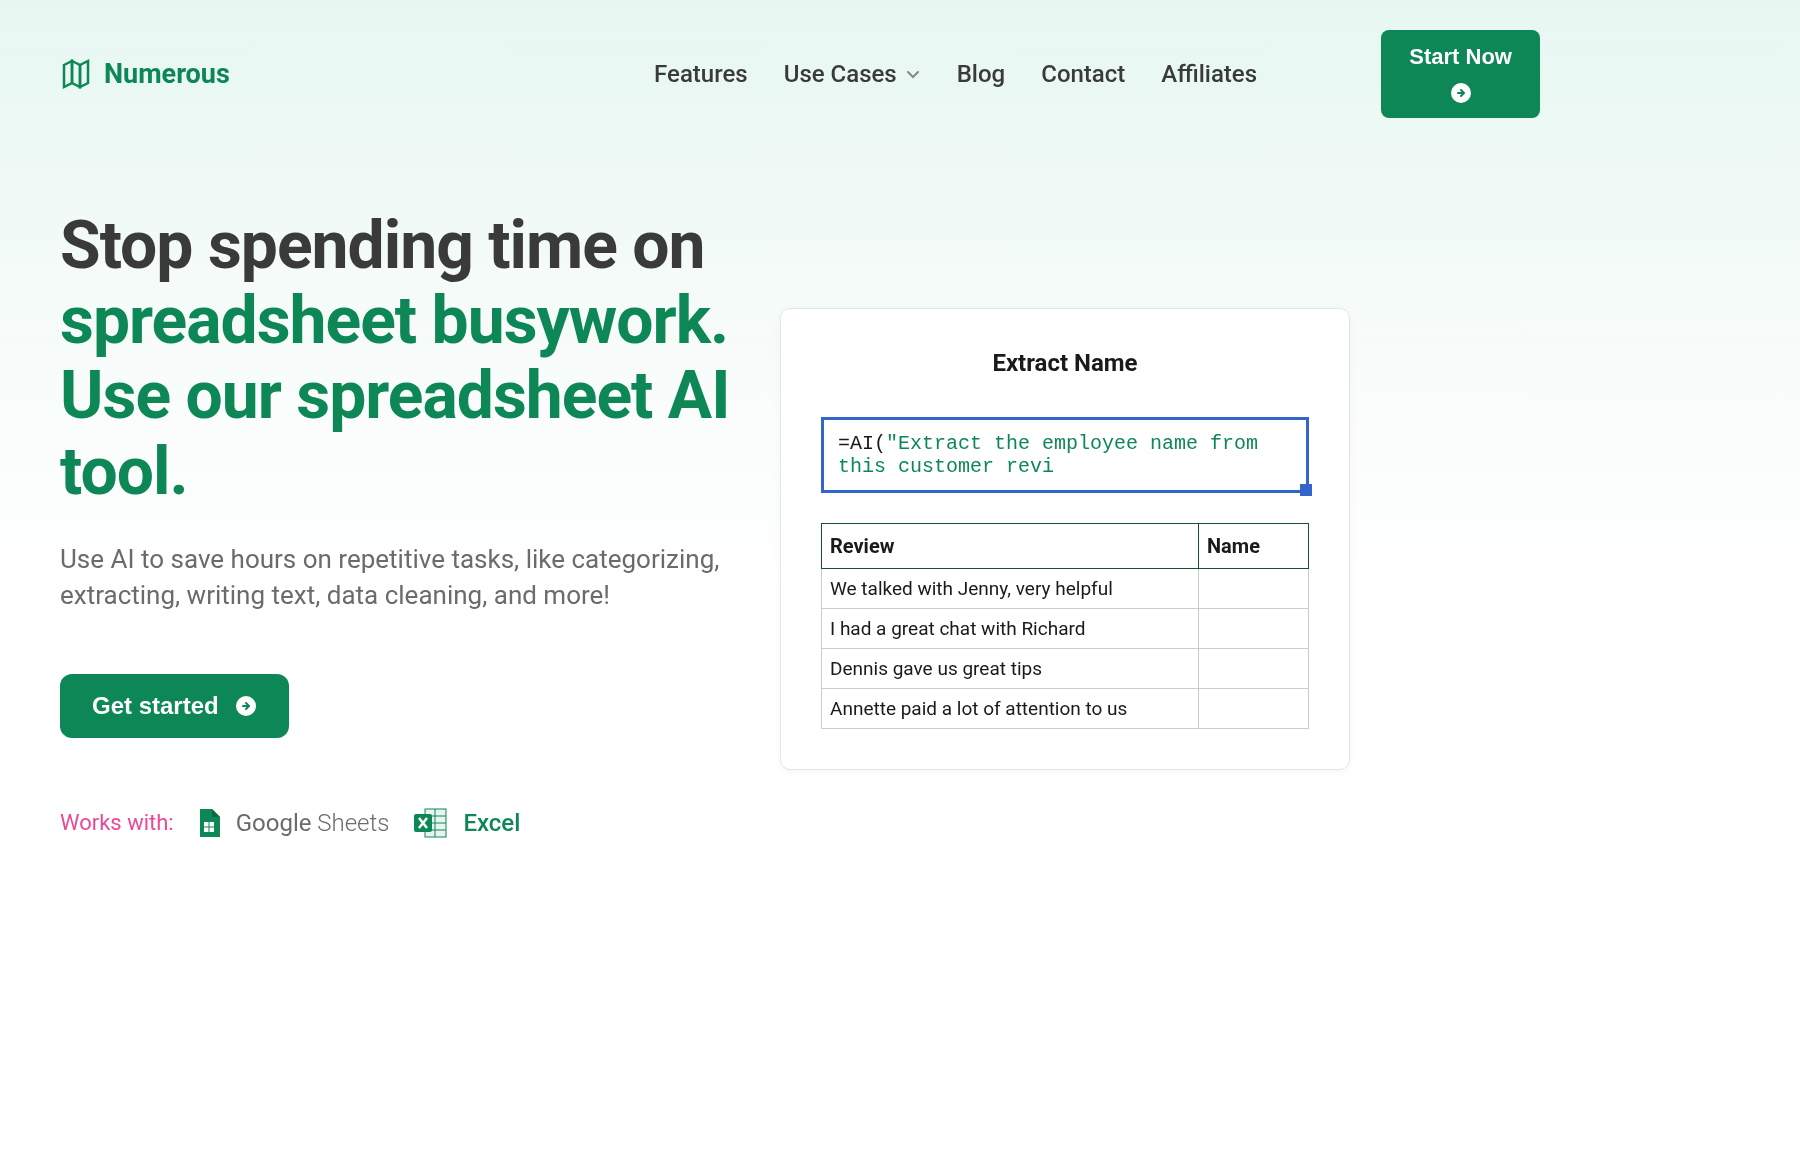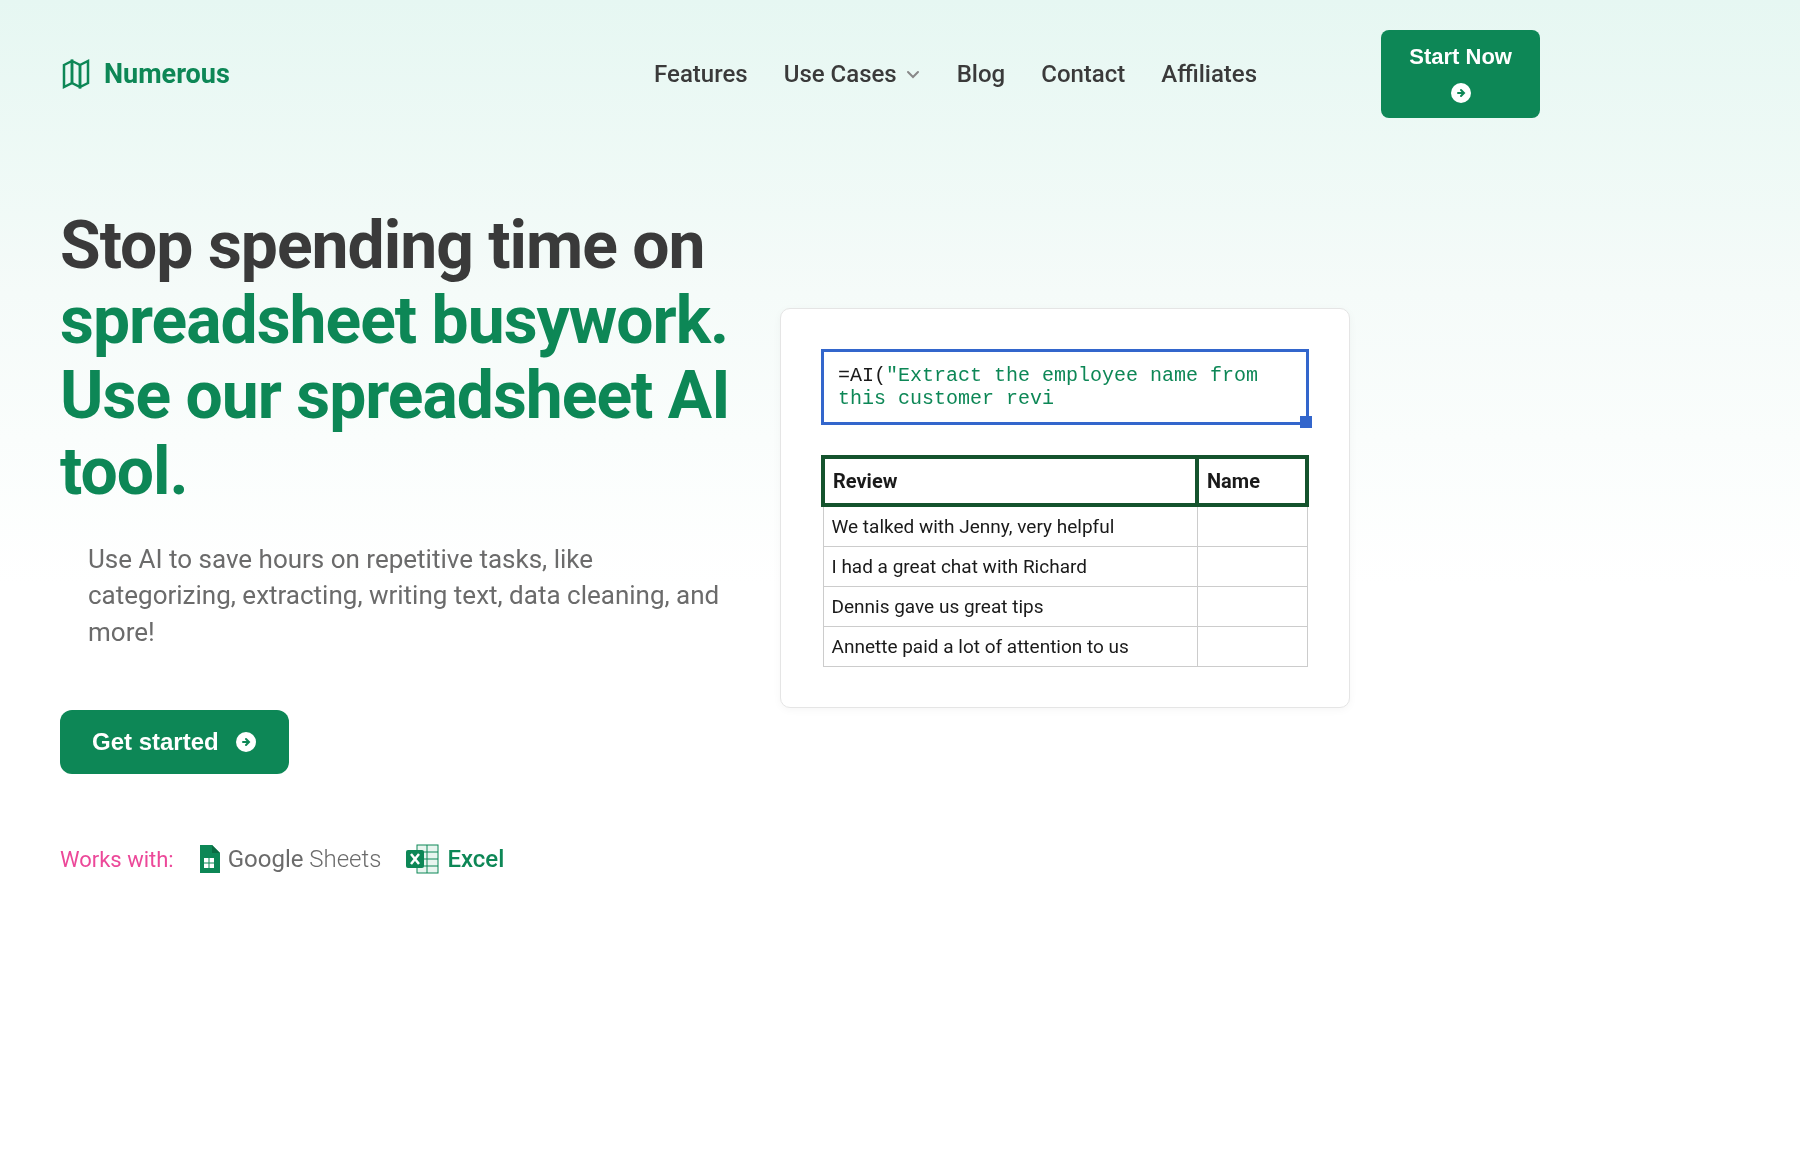--- a/index.html
+++ b/index.html
@@ -125,21 +125,20 @@
     .hero-heading .green {
       color: #0d8756;
     }
     
     .hero-subtext {
       font-size: 26px;
       font-weight: 400;
       color: #6b6b6b;
       line-height: 1.4;
       margin-bottom: 60px;
-      margin-left: 28px;
     }
     
     .get-started-btn {
       background: #0d8756;
       color: white;
       font-size: 24px;
       font-weight: 700;
       padding: 18px 32px;
       border-radius: 12px;
       border: none;
@@ -158,21 +157,21 @@
     }
     
     .works-with-label {
       font-size: 22px;
       color: #ec4899;
     }
     
     .integration {
       display: flex;
       align-items: center;
-      gap: 8px;
+      gap: 16px;
     }
     
     .sheets-icon {
       width: 22px;
       height: 28px;
     }
     
     .sheets-text {
       font-size: 24px;
       color: #6b6b6b;
@@ -242,21 +241,21 @@
     .demo-table {
       width: 100%;
       border-collapse: collapse;
     }
     
     .demo-table th {
       text-align: left;
       font-size: 20px;
       font-weight: 700;
       padding: 10px 8px;
-      border: 4px solid #14532d;
+      border: 1px solid #14532d;
       color: #1a1a1a;
     }
     
     .demo-table td {
       font-size: 19px;
       padding: 8px 8px;
       border: 1px solid #ccc;
       color: #1a1a1a;
     }
     
@@ -354,20 +353,21 @@
             <rect x="1" y="6" width="18" height="18" rx="2" fill="#0d8756"></rect>
             <path d="M6 10 L14 20 M14 10 L6 20" stroke="white" stroke-width="2.5"></path>
           </svg>
           <span class="excel-text">Excel</span>
         </div>
       </div>
     </div>
 
     <div class="hero-right">
       <div class="demo-card">
+        <h3 class="demo-title">Extract Name</h3>
 
         <div class="formula-input">
           <span class="formula-prefix">=AI(</span><span>"Extract the employee name from this customer revi</span>
           <div class="formula-handle"></div>
         </div>
 
         <table class="demo-table">
           <thead>
             <tr>
               <th>Review</th>

